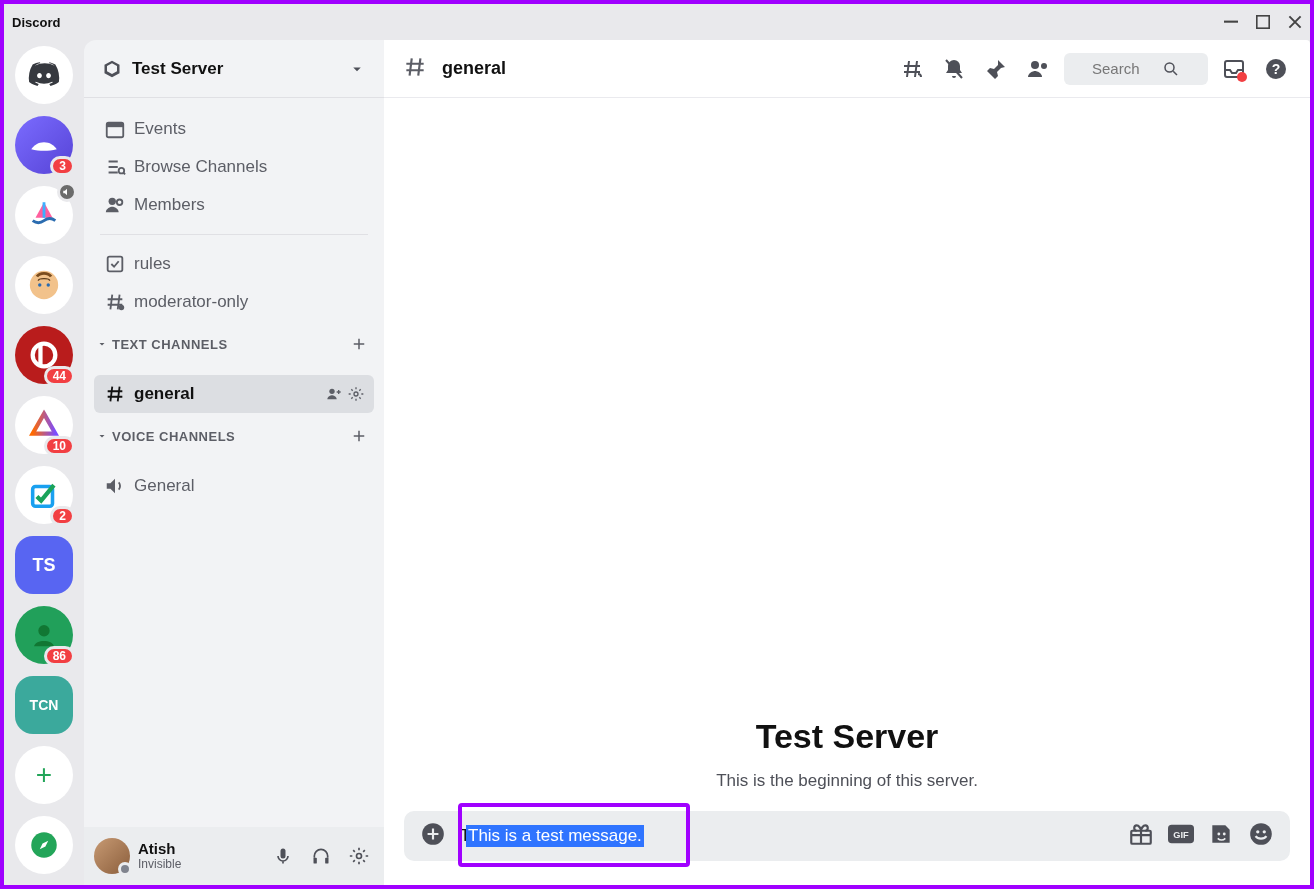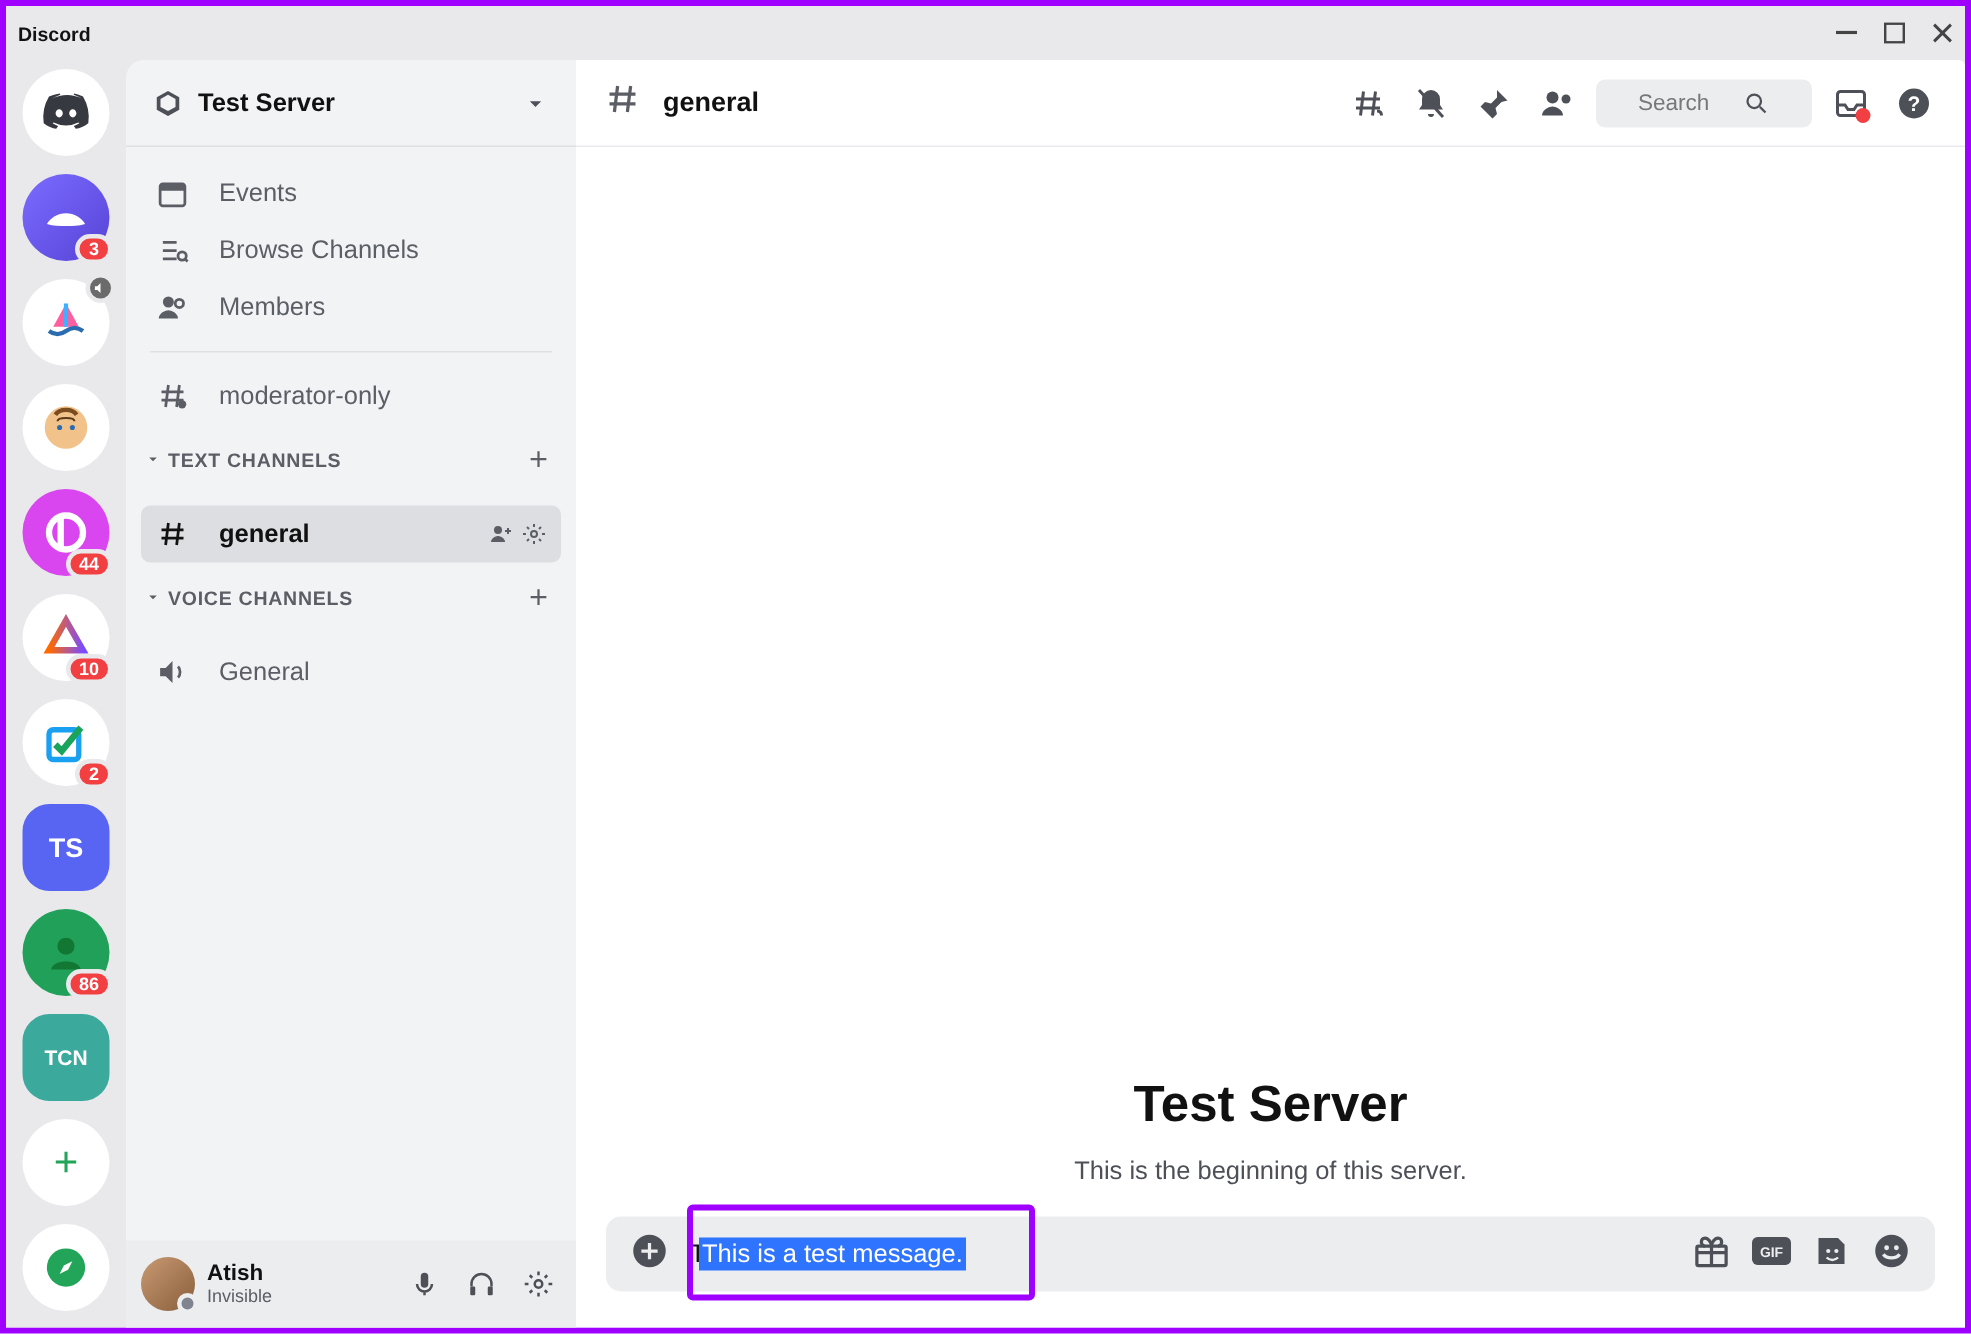--- a/index.html
+++ b/index.html
@@ -82,21 +82,21 @@
     height: 58px;
     display:flex; align-items:center; padding:0 18px;
     border-bottom:1px solid #e0e0e4;
     cursor:pointer;
   }
   .server-header svg.home { width:20px; height:20px; fill:#4e5058; margin-right:10px; }
   .server-header .name { font-size:17px; font-weight:700; color:#111; flex:1; }
   .server-header svg.chev { width:18px; height:18px; fill:#4e5058; }
   .channel-list { flex:1; padding: 12px 10px; overflow:auto; }
   .ch-item {
-    display:flex; align-items:center; gap:20px;
+    display:flex; align-items:center; gap:8px;
     padding: 8px 10px; border-radius:6px;
     color:#5c5e66; font-size:17px; cursor:pointer;
   }
   .ch-item svg { width:22px; height:22px; fill:#5c5e66; flex-shrink:0; }
   .ch-item.active { background:#dcdee2; color:#111; font-weight:600; }
   .ch-item.active svg { fill:#111; }
   .ch-item .grow { flex:1; }
   .ch-item .row-icons { display:flex; gap:6px; }
   .ch-item .row-icons svg { width:16px; height:16px; fill:#5c5e66; }
   .divider { height:1px; background:#e0e0e4; margin:10px 6px; }
@@ -169,21 +169,21 @@
     font-size:17px; padding:1px 2px; pointer-events:none;
   }
   .inbox-dot {
     position:absolute; bottom:3px; right:3px; width:10px;height:10px;
     border-radius:50%; background:#f23f42;
   }
   
   .sv-mid { background: linear-gradient(135deg,#7b6cff,#5643d6); }
   .sv-boat { background:#fff; }
   .sv-face { background:#fff; }
-  .sv-p { background:#d946ef; color:#fff; }
+  .sv-p { background:#b91c1c; color:#fff; }
   .sv-tri { background:#fff; }
   .sv-check { background:#fff; }
   .sv-green { background:#21a05a; }
   .sv-teal { background:#3ba99c; color:#fff; font-size:14px; }
 </style>
 </head>
 <body>
 
 <div class="outer-border">
   <div class="titlebar">
@@ -321,20 +321,27 @@
         </div>
         <div class="ch-item">
           <svg viewBox="0 0 24 24">
               <circle cx="9" cy="8" r="4"></circle>
               <path d="M2 20c0-4 5-6 7-6s7 2 7 6"></path>
               <circle cx="17" cy="9" r="3" fill="none" stroke="#5c5e66" stroke-width="2"></circle>
             </svg>
           <span>Members</span>
         </div>
         <div class="divider"></div>
+        <div class="ch-item">
+          <svg viewBox="0 0 24 24">
+              <rect x="4" y="4" width="16" height="16" rx="2" fill="none" stroke="#5c5e66" stroke-width="2"></rect>
+              <path d="M8 12l3 3 5-6" stroke="#5c5e66" stroke-width="2" fill="none"></path>
+            </svg>
+          <span>rules</span>
+        </div>
         <div class="ch-item">
           <svg viewBox="0 0 24 24">
               <path d="M9 4L7 20M17 4l-2 16M4 9h16M4 15h16" stroke="#5c5e66" stroke-width="2"></path>
               <circle cx="19" cy="18" r="3" fill="#5c5e66"></circle>
             </svg>
           <span>moderator-only</span>
         </div>
 
         <div class="cat-header">
           <svg class="caret" viewBox="0 0 24 24">

